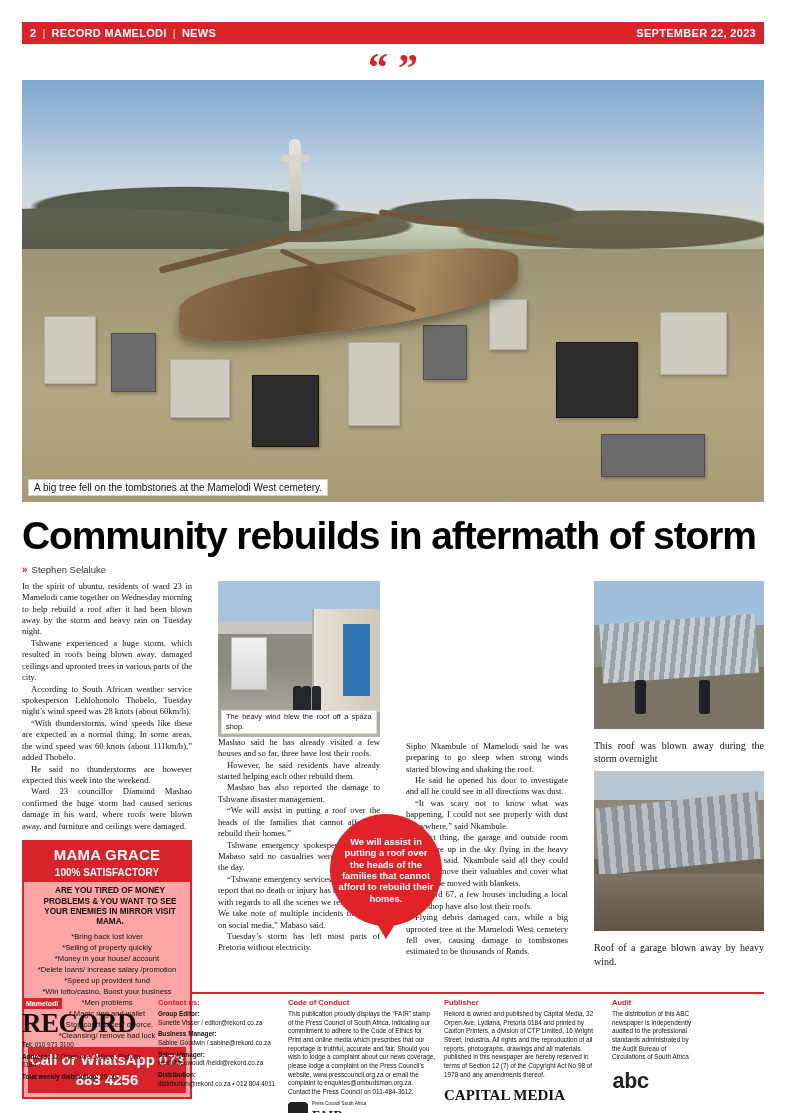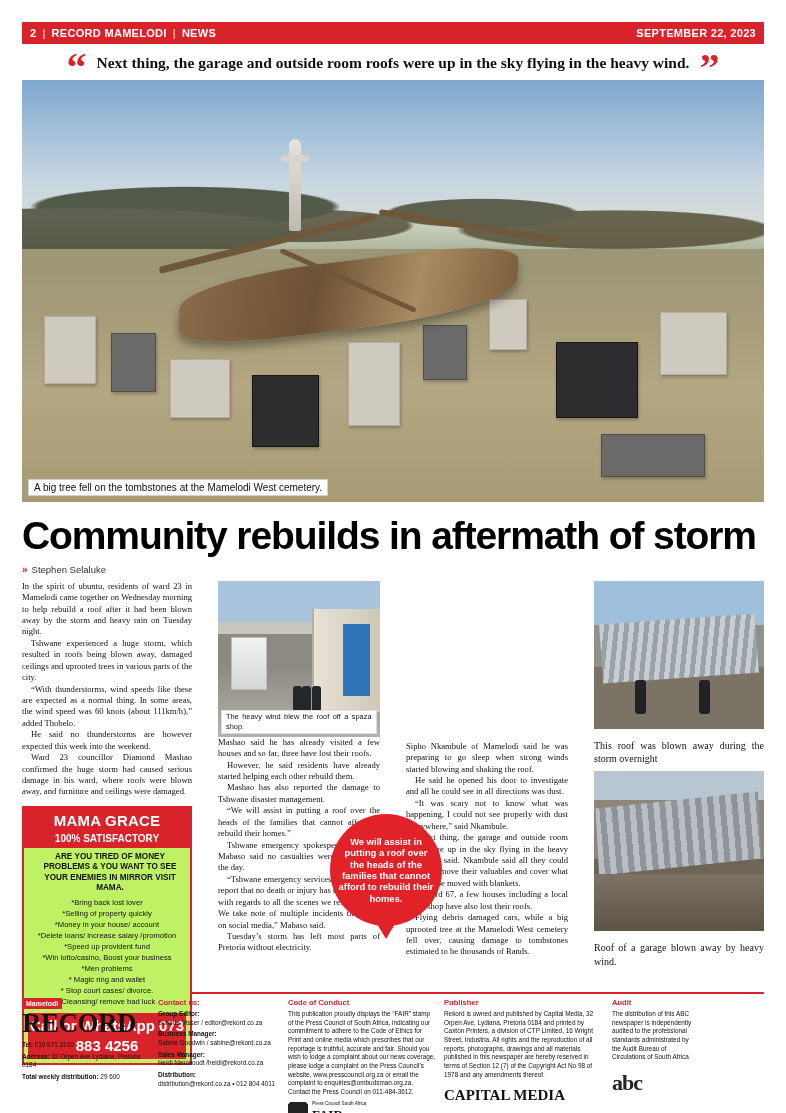--- a/index.html
+++ b/index.html
@@ -190,21 +190,21 @@
   .garage-rubble { position:absolute; left:0; bottom:0; width:100%; height:36%;
     background: linear-gradient(#7d7466,#5d5446); }
 
   
   .advert {
     border: 2px solid #d8232a;
     margin-top: 8px;
     text-align:center;
     font-family:"Liberation Sans", sans-serif;
     padding-bottom: 4px;
-    background:#bef264;
+    background:#fca5a5;
   }
   .advert .ad-title {
     background:#d8232a; color:#fff; font-weight:bold; font-size:15px;
     padding: 3px 0 1px 0; letter-spacing:.2px;
   }
   .advert .ad-sub {
     background:#d8232a; color:#fff; font-weight:bold; font-size:10px;
     padding-bottom: 3px;
   }
   .advert .ad-lead {
@@ -273,21 +273,21 @@
     font-weight:bold; font-size:27px; letter-spacing:-.5px; line-height:1;
     margin: 1px 0 4px 0;
   }
   .fair-logo { display:flex; align-items:center; gap:4px; margin-top:5px; }
   .fair-mark { width:20px; height:22px; background:#222;
     clip-path: polygon(14% 0,86% 0,100% 12%,100% 100%,0 100%,0 12%); }
   .fair-text { font-family:"Liberation Serif", serif; font-weight:bold; font-size:13px; }
   .fair-small { font-size:4.6px; line-height:1.1; }
   .capital-media { font-family:"Liberation Serif", serif; font-weight:bold; font-size:15px; margin-top:6px; }
   .abc-logo {
-    font-family:Liberation Serif, serif; font-weight:bold;
+    font-family:Liberation Mono, monospace; font-weight:bold;
     font-size: 22px; color:#222; letter-spacing:-1px; margin-top:6px;
   }
 </style>
 </head>
 <body>
 
 <div class="page">
 
   <div class="topbar">
     <div class="left">
@@ -295,21 +295,20 @@
       <span class="sep">|</span>
       <span>RECORD MAMELODI</span>
       <span class="sep">|</span>
       <span>NEWS</span>
     </div>
     <div>SEPTEMBER 22, 2023</div>
   </div>
 
   <div class="quote-row">
     <span class="qmark">“</span>
-    <span class="quote-text">Next thing, the garage and outside room roofs were up in the sky flying in the heavy wind.</span>
     <span class="qmark">”</span>
   </div>
 
   <div class="hero">
     <div class="sky"></div>
     <div class="tree-silhouette"></div>
     <div class="ground"></div>
 
     <div class="statue"></div>
 
@@ -337,20 +336,21 @@
   <div class="byline">
     <span class="chev">»</span>
     <span>Stephen Selaluke</span>
   </div>
 
   <div class="body-grid">
 
     <div class="col">
       <p class="first">In the spirit of ubuntu, residents of ward 23 in Mamelodi came together on Wednesday morning to help rebuild a roof after it had been blown away by the storm and heavy rain on Tuesday night.</p>
       <p>Tshwane experienced a huge storm, which resulted in roofs being blown away, damaged ceilings and uprooted trees in various parts of the city.</p>
+      <p>According to South African weather service spokesperson Lehlohonolo Thobelo, Tuesday night’s wind speed was 28 knots (about 60km/h).</p>
       <p>“With thunderstorms, wind speeds like these are expected as a normal thing. In some areas, the wind speed was 60 knots (about 111km/h),” added Thobelo.</p>
       <p>He said no thunderstorms are however expected this week into the weekend.</p>
       <p>Ward 23 councillor Diamond Mashao confirmed the huge storm had caused serious damage in his ward, where roofs were blown away, and furniture and ceilings were damaged.</p>
 
       <div class="advert">
         <div class="ad-title">MAMA GRACE</div>
         <div class="ad-sub">100% SATISFACTORY</div>
         <div class="ad-lead">ARE YOU TIRED OF MONEY PROBLEMS &amp; YOU WANT TO SEE YOUR ENEMIES IN MIRROR VISIT MAMA.</div>
         <div class="ad-list">
           <div>*Bring back lost lover</div>

